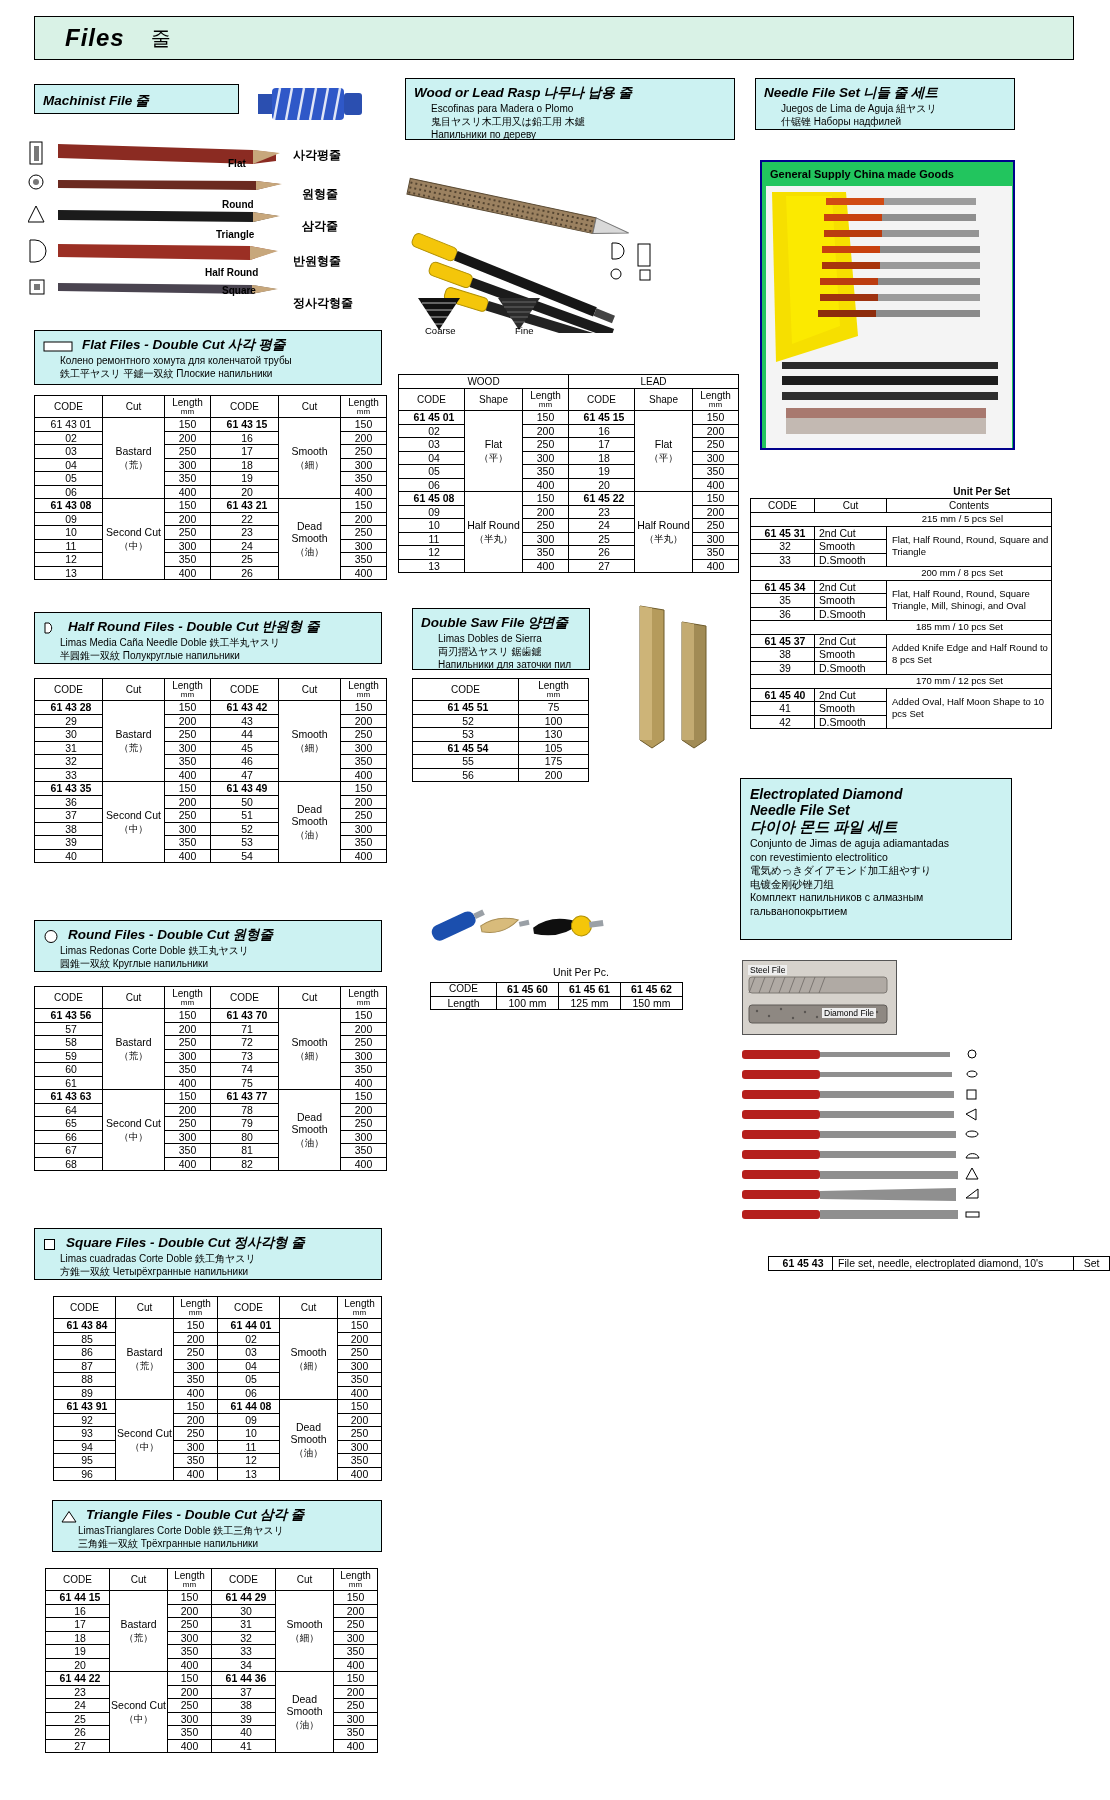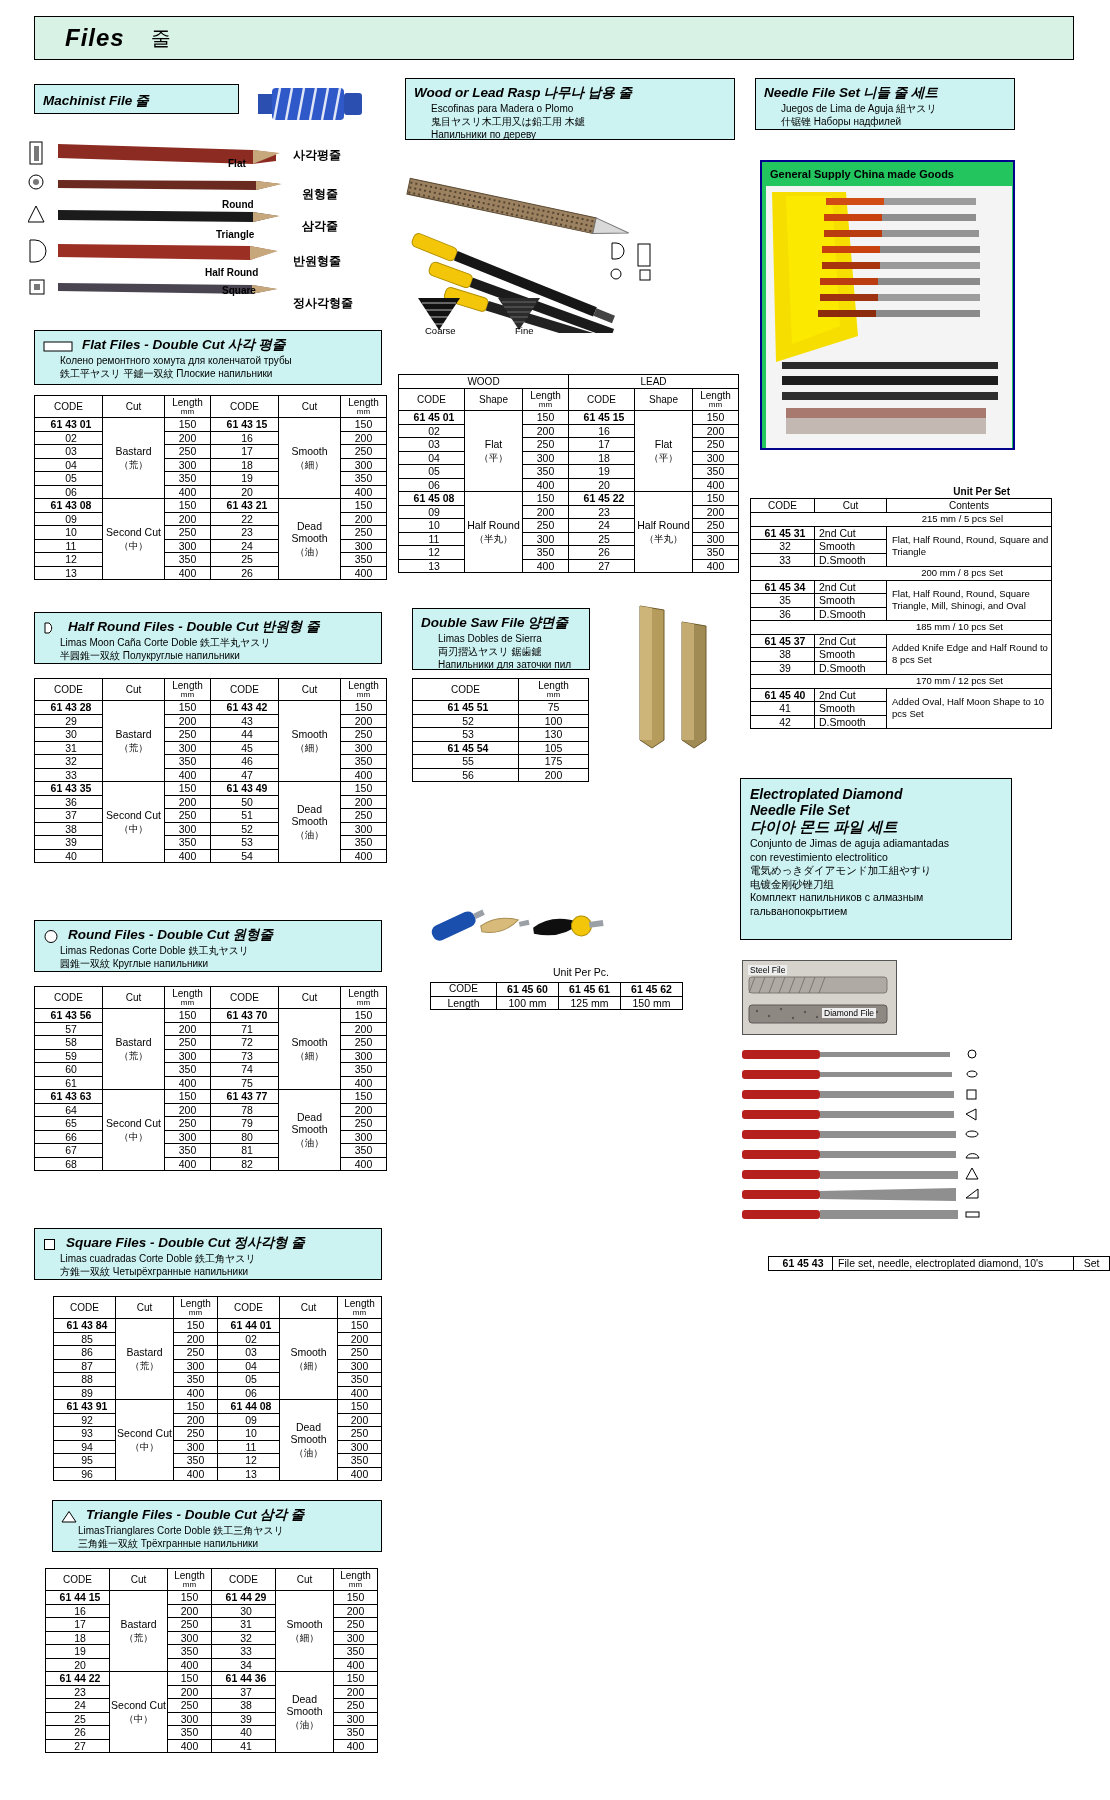--- a/index.html
+++ b/index.html
@@ -135,21 +135,21 @@
         <th style="width:68px;">CODE</th>
         <th style="width:62px;">Cut</th>
         <th style="width:46px;">Length<span class="mmlbl">mm</span></th>
         <th style="width:68px;">CODE</th>
         <th style="width:62px;">Cut</th>
         <th style="width:46px;">Length<span class="mmlbl">mm</span></th>
       </tr>
     </thead>
     <tbody>
       <tr>
-          <td class="codecell" style="font-weight:bold">61 43 01</td>
+          <td class="codecell" style="font-weight:normal">61 43 01</td>
           <td rowspan="6"><span>Bastard</span><br><span class="small9">（荒）</span></td>
           <td>150</td>
           <td class="codecell" style="font-weight:bold">61 43 15</td>
           <td rowspan="6"><span>Smooth</span><br><span class="small9">（細）</span></td>
           <td>150</td>
         </tr>
       <tr>
           <td class="codecell">02</td>
           <td>200</td>
           <td class="codecell">16</td>
@@ -222,21 +222,21 @@
   </table>
 
   <div class="secbox" style="left:34px; top:612px; width:348px; height:52px;">
     <div>
       <svg width="16" height="12" style="vertical-align:middle;">
         <path d="M2 1 h4 a6 6 0 0 1 0 10 h-4 z" fill="#fff" stroke="#000"></path>
       </svg>
       <span class="ti" style="margin-left:6px;">Half Round Files - Double Cut</span>
       <span class="ti kr">반원형 줄</span>
     </div>
-    <div class="sub">Limas Moon Caña Corte Doble   鉄工半丸ヤスリ</div>
+    <div class="sub">Limas Media Caña Needle Doble   鉄工半丸ヤスリ</div>
     <div class="sub">半圓錐一双紋    Полукруглые напильники</div>
   </div>
 
   <table class="dt" style="left:34px; top:678px;">
     <thead>
       <tr>
         <th style="width:68px;">CODE</th>
         <th style="width:62px;">Cut</th>
         <th style="width:46px;">Length<span class="mmlbl">mm</span></th>
         <th style="width:68px;">CODE</th>

